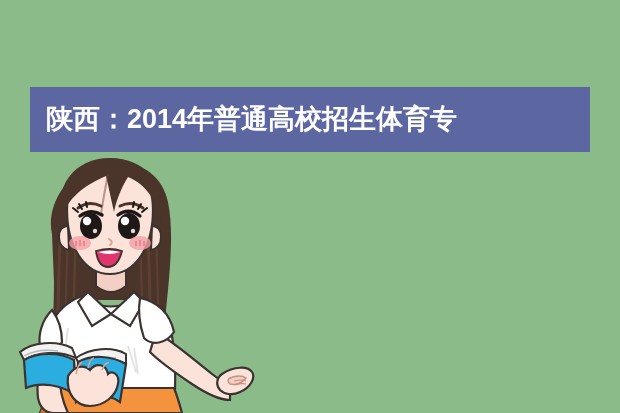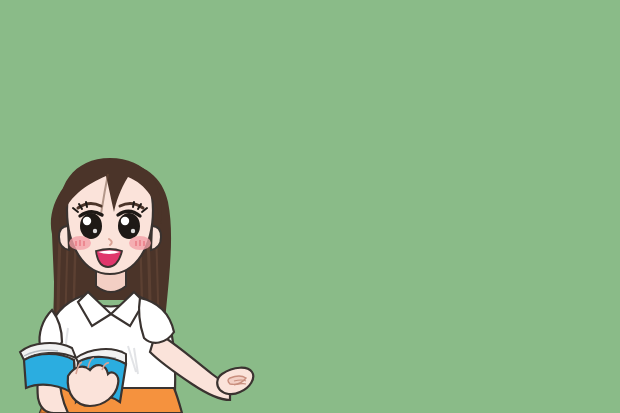--- a/index.html
+++ b/index.html
@@ -50,20 +50,23 @@
     display: block;
     width: 250px;
     height: 263px;
   }
 </style>
 </head>
 <body>
 
 <div id="poster">
 
+  <div id="title-banner">
+    <span id="title-text">陕西：2014年普通高校招生体育专</span>
+  </div>
 
   <div id="illustration">
     <svg viewBox="0 0 250 263" xmlns="http://www.w3.org/2000/svg" aria-hidden="true">
       <defs>
         <clipPath id="frameClip">
           <rect x="0" y="0" width="250" height="263"></rect>
         </clipPath>
       </defs>
 
       <g clip-path="url(#frameClip)">

